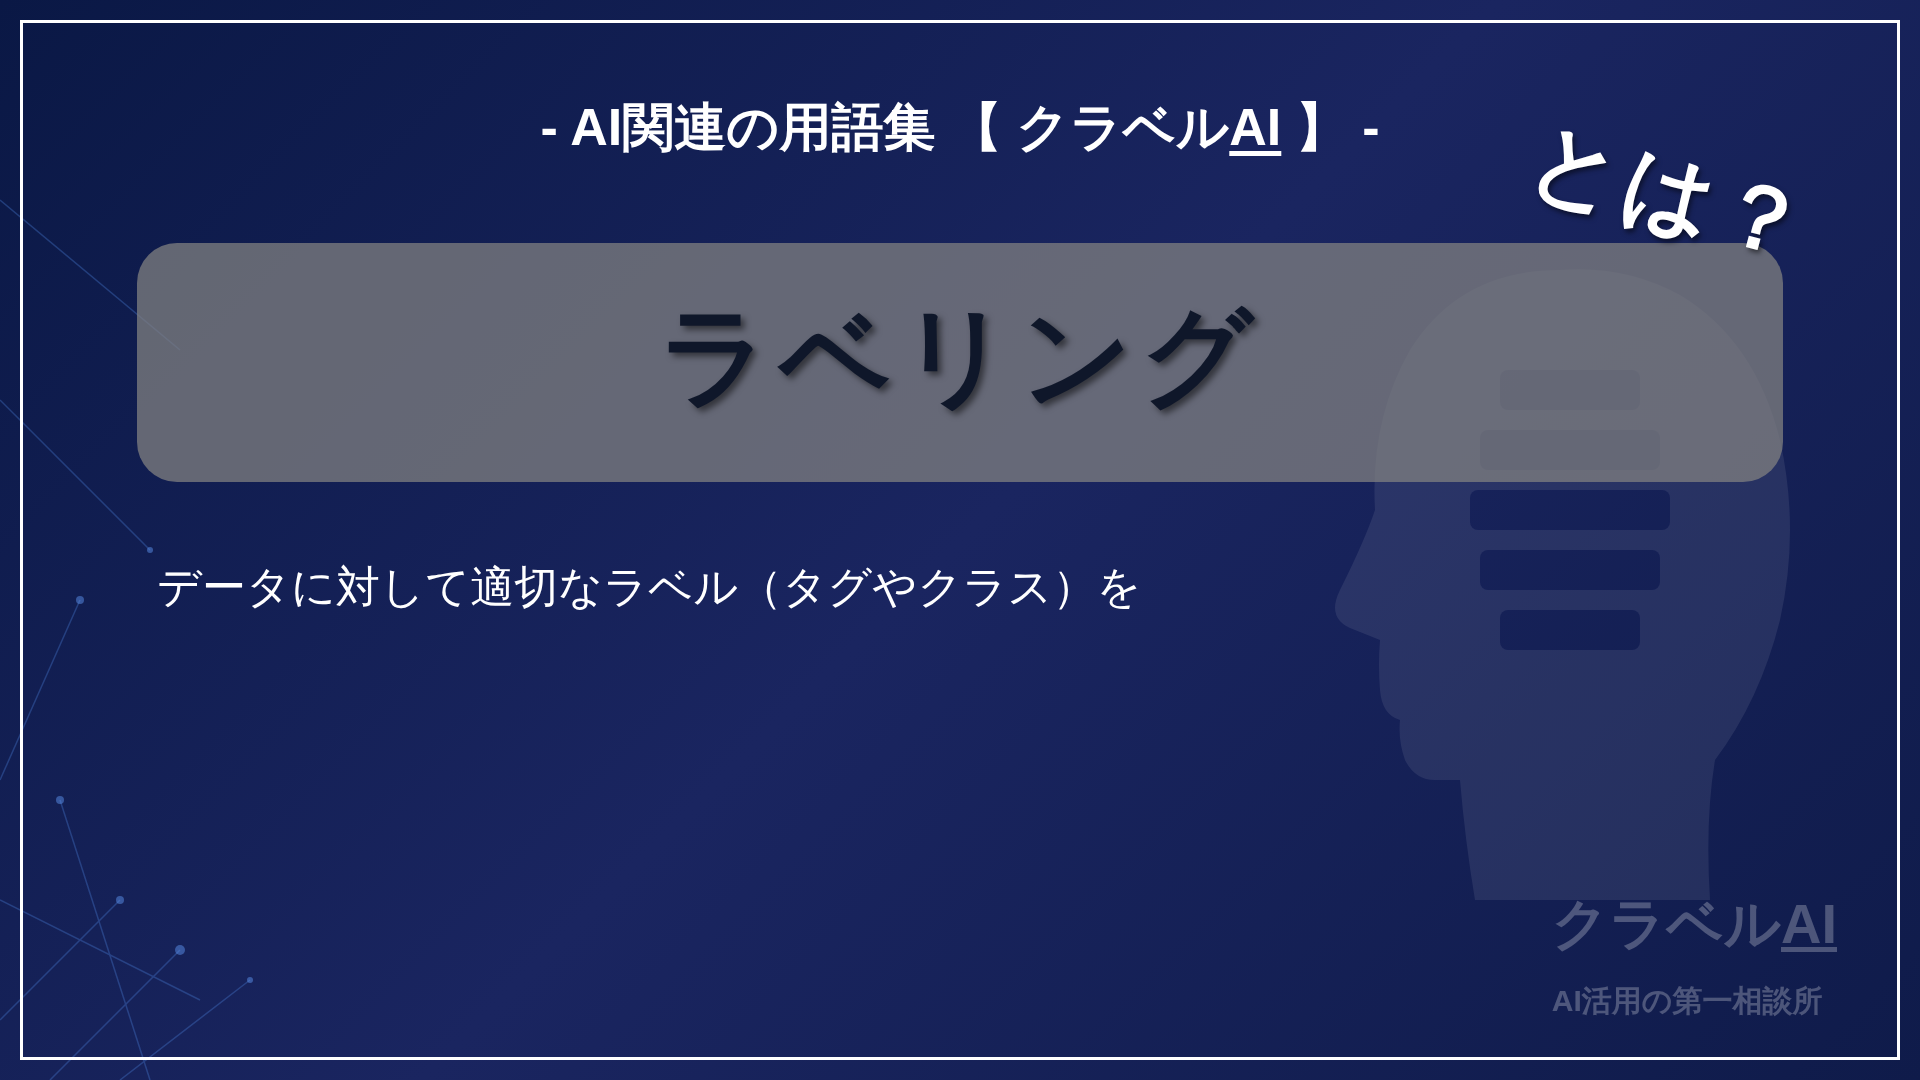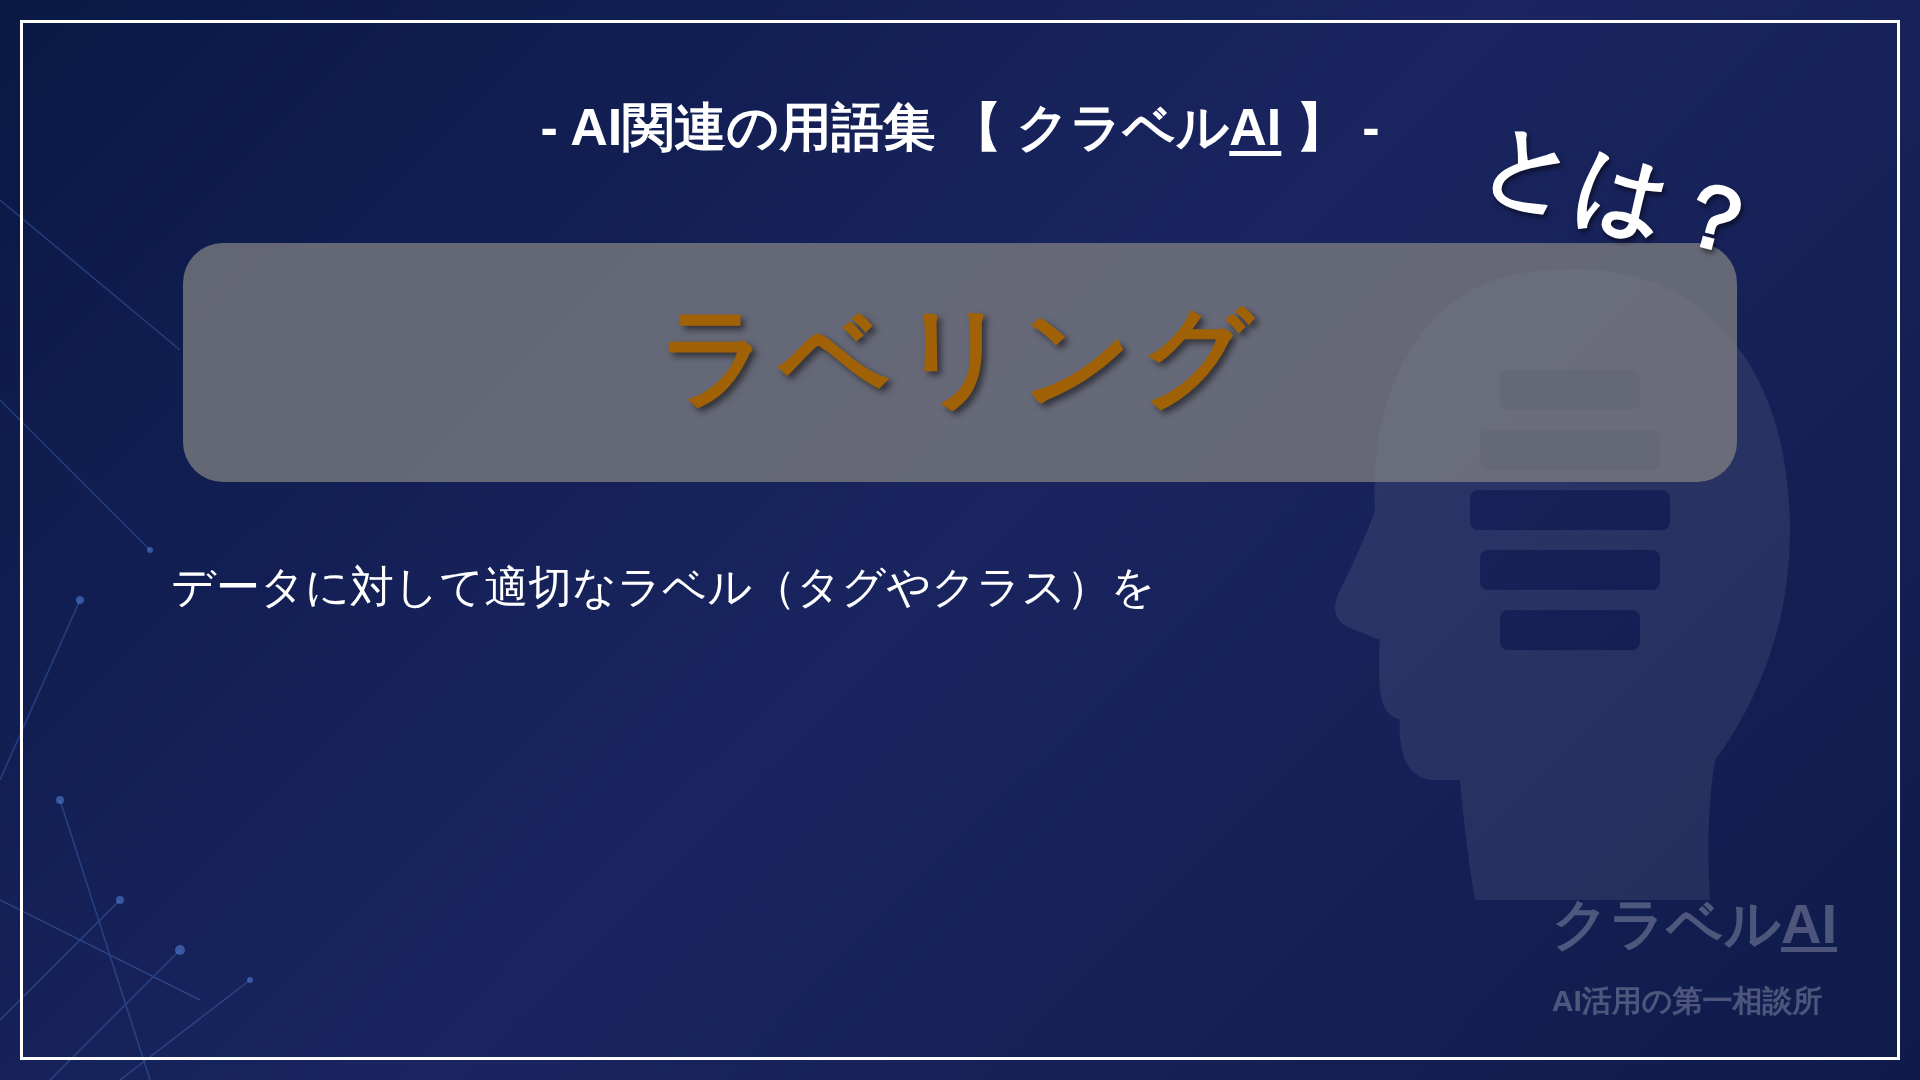--- a/index.html
+++ b/index.html
@@ -36,21 +36,21 @@
       pointer-events: none;
     }
     
     .outer-frame {
       position: absolute;
       top: 20px;
       left: 20px;
       right: 20px;
       bottom: 20px;
       border: 3px solid #ffffff;
-      padding: 50px 120px;
+      padding: 50px 74px;
     }
     
     .header-title {
       text-align: center;
       color: #ffffff;
       font-size: 52px;
       font-weight: bold;
       margin-top: 20px;
       margin-bottom: 80px;
     }
@@ -71,21 +71,21 @@
     
     .term-english {
       color: #ffffff;
       font-size: 64px;
       font-weight: bold;
       text-shadow: 3px 3px 5px rgba(0,0,0,0.5);
       margin-bottom: 20px;
     }
     
     .term-japanese {
-      color: #a16207;
+      color: #0f172a;
       font-size: 110px;
       font-weight: bold;
       text-shadow: 4px 4px 6px rgba(0,0,0,0.5);
       letter-spacing: 8px;
     }
     
     .towa-badge {
       position: absolute;
       top: -110px;
       right: -30px;
@@ -95,21 +95,21 @@
       transform: rotate(15deg);
       text-shadow: 3px 3px 5px rgba(0,0,0,0.5);
       font-family: "Yu Mincho", "Hiragino Mincho Pro", serif;
       letter-spacing: 4px;
     }
     
     .description {
       color: #ffffff;
       font-size: 44px;
       margin-top: 70px;
-      margin-left: 28px;
+      margin-left: 60px;
       line-height: 1.6;
       font-weight: 400;
     }
     
     .footer-brand {
       position: absolute;
       bottom: 35px;
       right: 60px;
       text-align: left;
       opacity: 0.25;

